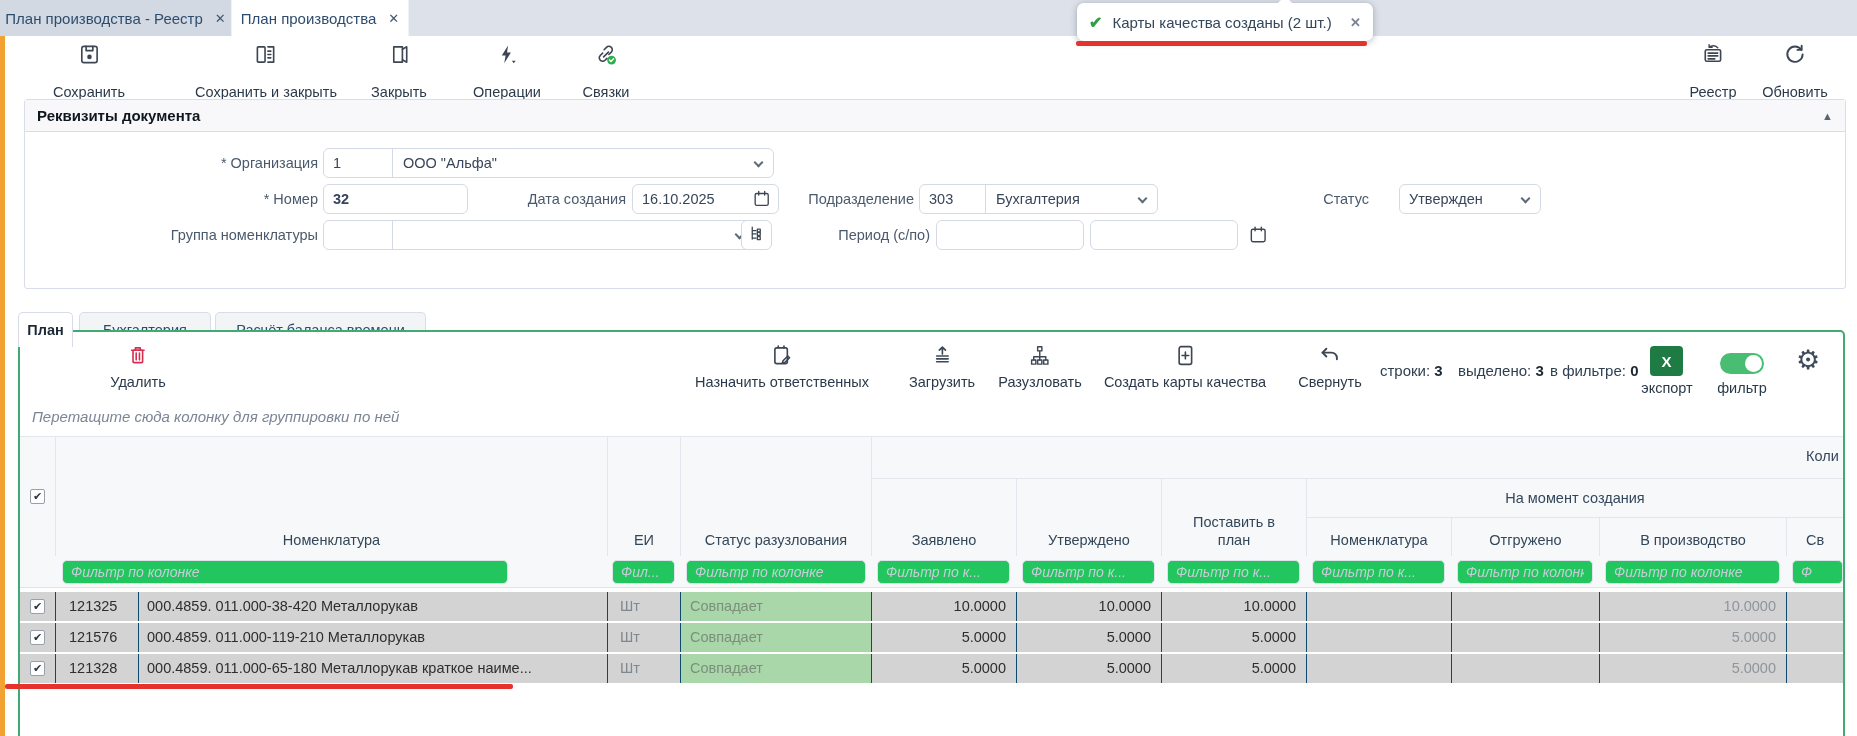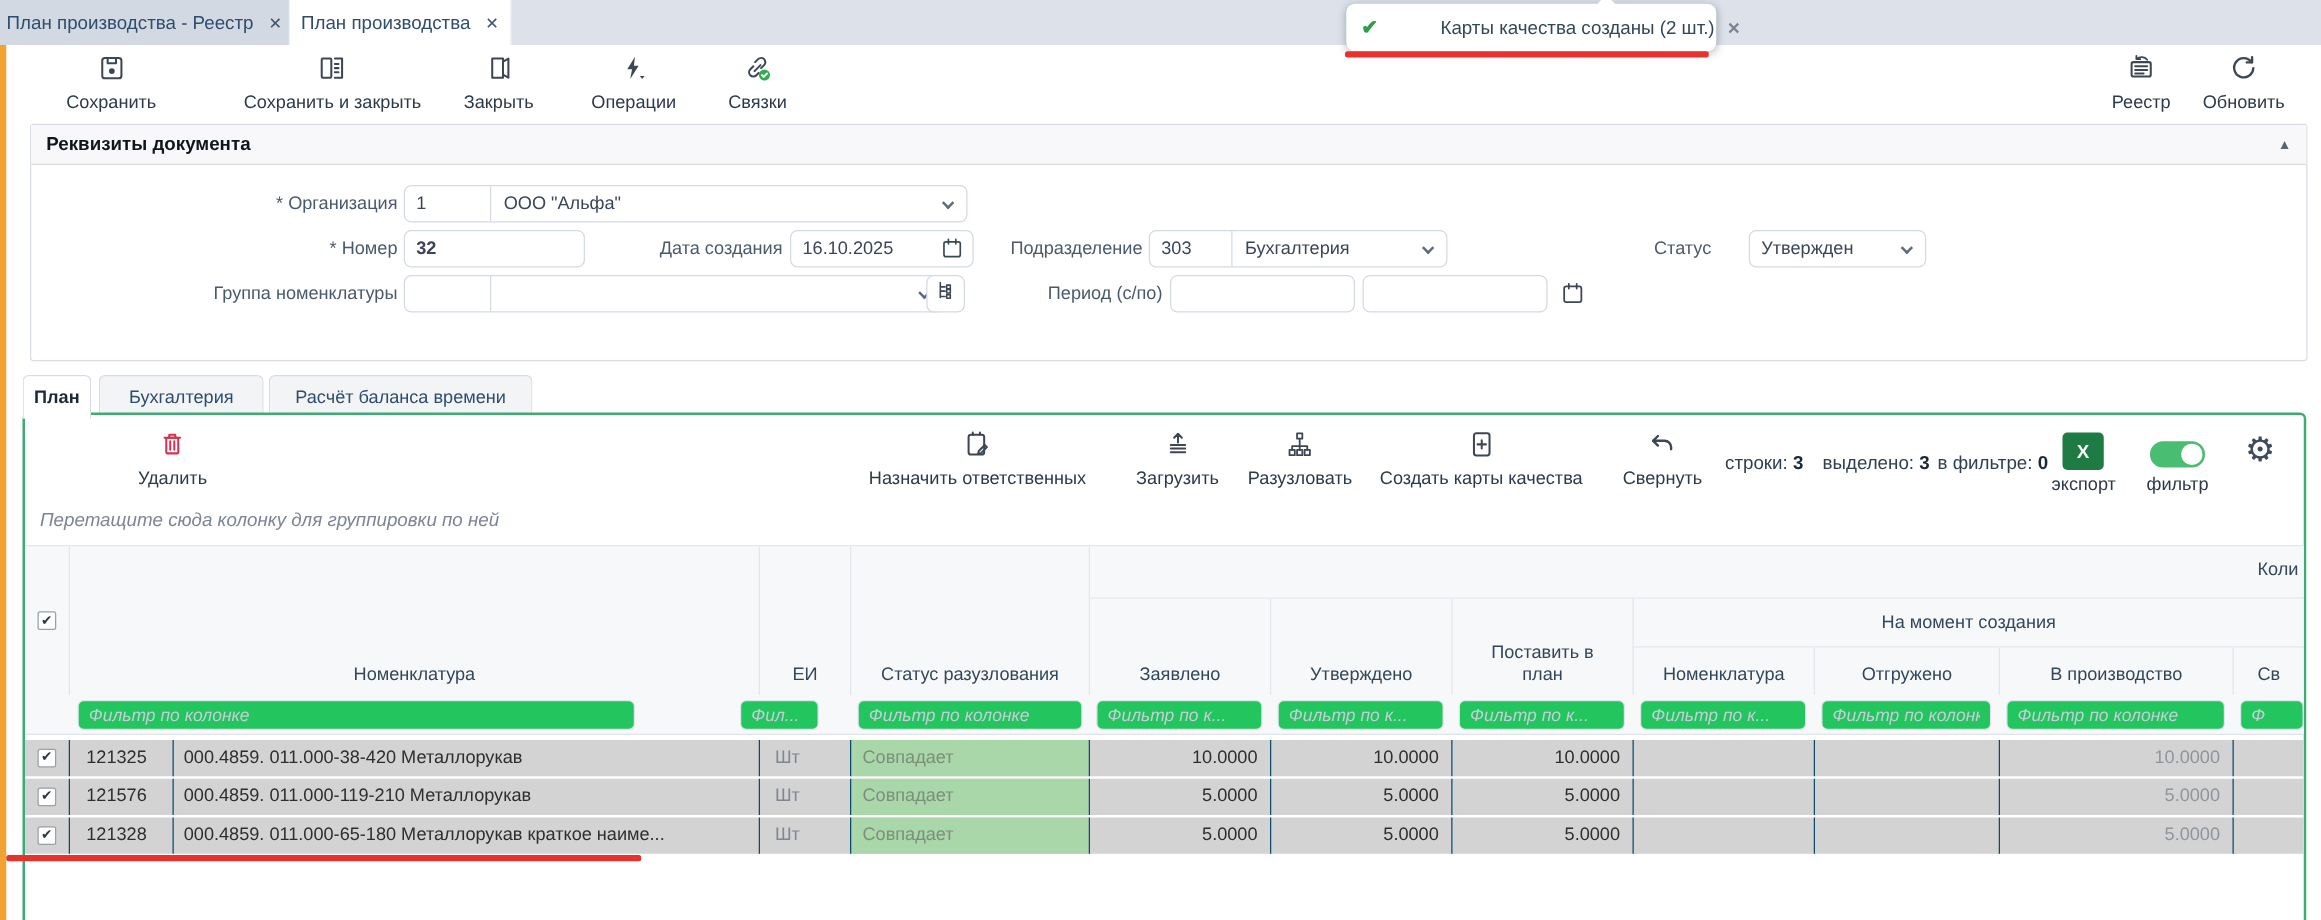--- a/index.html
+++ b/index.html
@@ -17,31 +17,31 @@
   .wtab .x { color:#44566b; font-size:13px; }
 
   
   .toast { position:absolute; left:1077px; top:3px; width:296px; height:38px; background:#fff;
            border-radius:7px; box-shadow:0 1px 7px rgba(50,60,80,.38); display:flex; align-items:center;
            gap:10px; padding:0 12px; z-index:25; }
   .toast:before { content:""; position:absolute; top:-7px; left:200px;
                   border-left:8px solid transparent; border-right:8px solid transparent;
                   border-bottom:8px solid #fff; }
   .toast .chk { color:#2f9e44; font-weight:bold; font-size:16px; }
-  .toast .msg { color:#33475b; font-size:15px; flex:1; white-space:nowrap;margin-left:40px; }
+  .toast .msg { color:#33475b; font-size:15px; flex:1; white-space:nowrap; }
   .toast .x { color:#7a8290; font-size:13px; font-weight:bold; }
 
   .redline { position:absolute; height:5px; background:#e5322d; border-radius:2px; z-index:40; }
   .redline.r1 { left:1076px; top:41px; width:291px; }
   .redline.r2 { left:5px; top:684px; width:508px; }
 
   
   .main-toolbar { position:absolute; left:0; top:36px; width:1857px; height:62px; background:#fff; }
   .tbtn { position:absolute; top:7px; transform:translateX(-50%); display:flex; flex-direction:column;
-          align-items:center; gap:4px; font-size:14.5px; color:#2b3a4a; white-space:nowrap; cursor:pointer; }
+          align-items:center; gap:15px; font-size:14.5px; color:#2b3a4a; white-space:nowrap; cursor:pointer; }
   svg.ic { width:23px; height:23px; stroke:#3d4754; fill:none; stroke-width:1.7;
            stroke-linecap:round; stroke-linejoin:round; }
   svg.ic .fl { fill:#3d4754; stroke:none; }
 
   
   .req { position:absolute; left:24px; top:99px; width:1822px; height:190px;
          border:1px solid #d9dce9; border-radius:3px; background:#fff; }
   .req-head { height:32px; background:#f8f8fa; border-bottom:1px solid #d9dce9; display:flex;
               align-items:center; padding:0 12px; }
   .req-title { font-weight:bold; font-size:15px; color:#10161d; flex:1; }
@@ -55,21 +55,21 @@
           border-right:2px solid #5f6b7a; border-bottom:2px solid #5f6b7a; transform:rotate(45deg); }
   .combo { position:absolute; height:30px; border:1px solid #d4d9e6; border-radius:6px; background:#fff; display:flex; }
   .combo .code { width:69px; border-right:1px solid #d4d9e6; line-height:28px; padding:0 9px;
                  font-size:14.5px; color:#39455a; }
   .combo .name { flex:1; line-height:28px; padding:0 26px 0 10px; font-size:14.5px; color:#39455a; position:relative; }
   .icon-btn { position:absolute; width:31px; height:30px; border:1px solid #d4d9e6; border-radius:6px;
               background:#fff; display:flex; align-items:center; justify-content:center; }
   .cal { position:absolute; width:20px; height:22px; }
 
   
-  .ptab { position:absolute; top:300px; height:35px; border:1px solid #d8dce8; border-bottom:none;
+  .ptab { position:absolute; top:312px; height:35px; border:1px solid #d8dce8; border-bottom:none;
           border-radius:5px 5px 0 0; background:#f3f4f6; color:#2e4d6e; font-size:14.5px;
           display:flex; align-items:center; justify-content:center; cursor:pointer;text-align:center; }
   .ptab.active { background:#fff; color:#1d2936; font-weight:bold; z-index:2; }
 
   
   .gpanel { position:absolute; left:18px; top:330px; width:1827px; height:420px;
             border:2px solid #3dab72; border-radius:5px; background:#fff; }
   .gbtn { position:absolute; top:12px; transform:translateX(-50%); display:flex; flex-direction:column;
           align-items:center; gap:4px; font-size:14.5px; color:#2b3a4a; white-space:nowrap; cursor:pointer; }
   .gbtn svg { width:23px; height:23px; }
@@ -342,21 +342,21 @@
       <div class="hc" style="left:851px;top:42px;width:145px;height:77px">Заявлено</div>
       <div class="hc" style="left:996px;top:42px;width:145px;height:77px">Утверждено</div>
       <div class="hc" style="left:1141px;top:42px;width:145px;height:77px;padding-left:18px;padding-right:18px">Поставить в план</div>
       <div class="band" style="left:1286px;top:42px;width:537px;height:39px;display:flex;align-items:center;justify-content:center">На момент создания</div>
       <div class="hc" style="left:1286px;top:81px;width:145px;height:38px">Номенклатура</div>
       <div class="hc" style="left:1431px;top:81px;width:148px;height:38px">Отгружено</div>
       <div class="hc" style="left:1579px;top:81px;width:187px;height:38px">В производство</div>
       <div class="hc" style="left:1766px;top:81px;width:57px;height:38px">Св</div>
 
       <input class="fin" style="left: 42px; width: 446px;" placeholder="Фильтр по колонке">
-      <input class="fin" style="left: 572px; width: 63px;" placeholder="Фил...">
+      <input class="fin" style="left: 592px; width: 63px;" placeholder="Фил...">
       <input class="fin" style="left: 666px; width: 180px;" placeholder="Фильтр по колонке">
       <input class="fin" style="left: 857px; width: 133px;" placeholder="Фильтр по к...">
       <input class="fin" style="left: 1002px; width: 133px;" placeholder="Фильтр по к...">
       <input class="fin" style="left: 1147px; width: 133px;" placeholder="Фильтр по к...">
       <input class="fin" style="left: 1292px; width: 133px;" placeholder="Фильтр по к...">
       <input class="fin" style="left: 1437px; width: 136px;" placeholder="Фильтр по колонке">
       <input class="fin" style="left: 1585px; width: 175px;" placeholder="Фильтр по колонке">
       <input class="fin" style="left: 1772px; width: 51px;" placeholder="Ф">
     </div>
 

